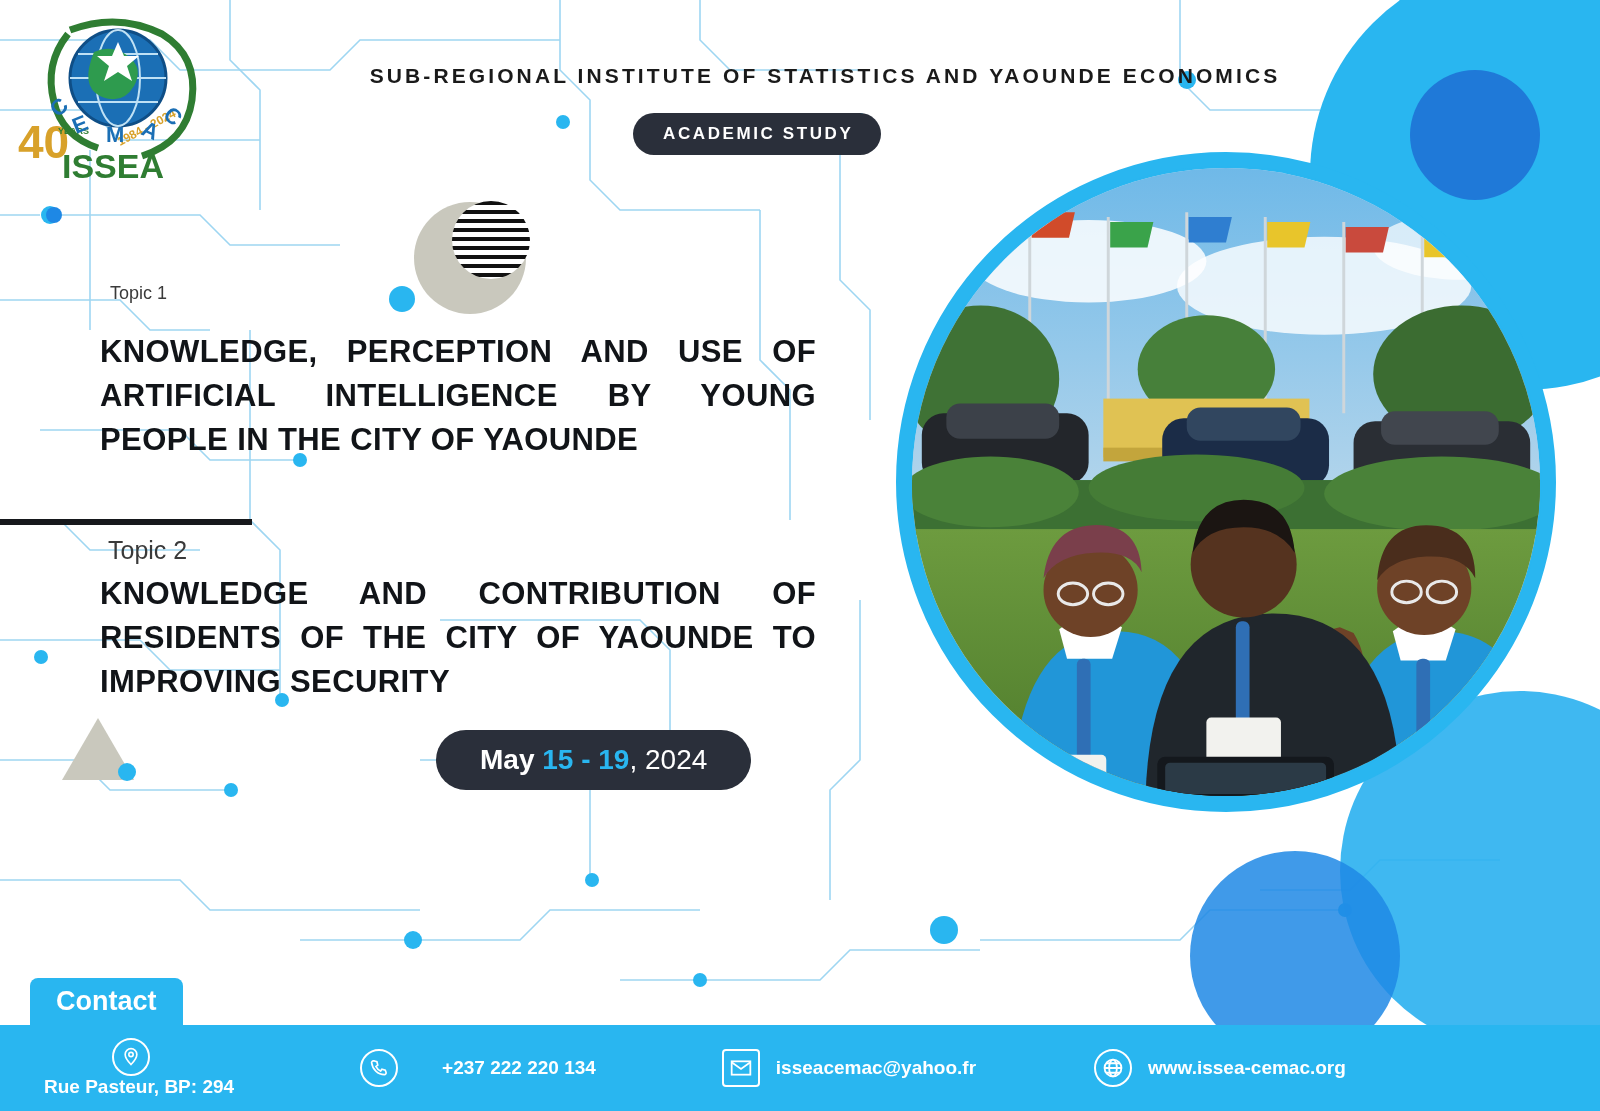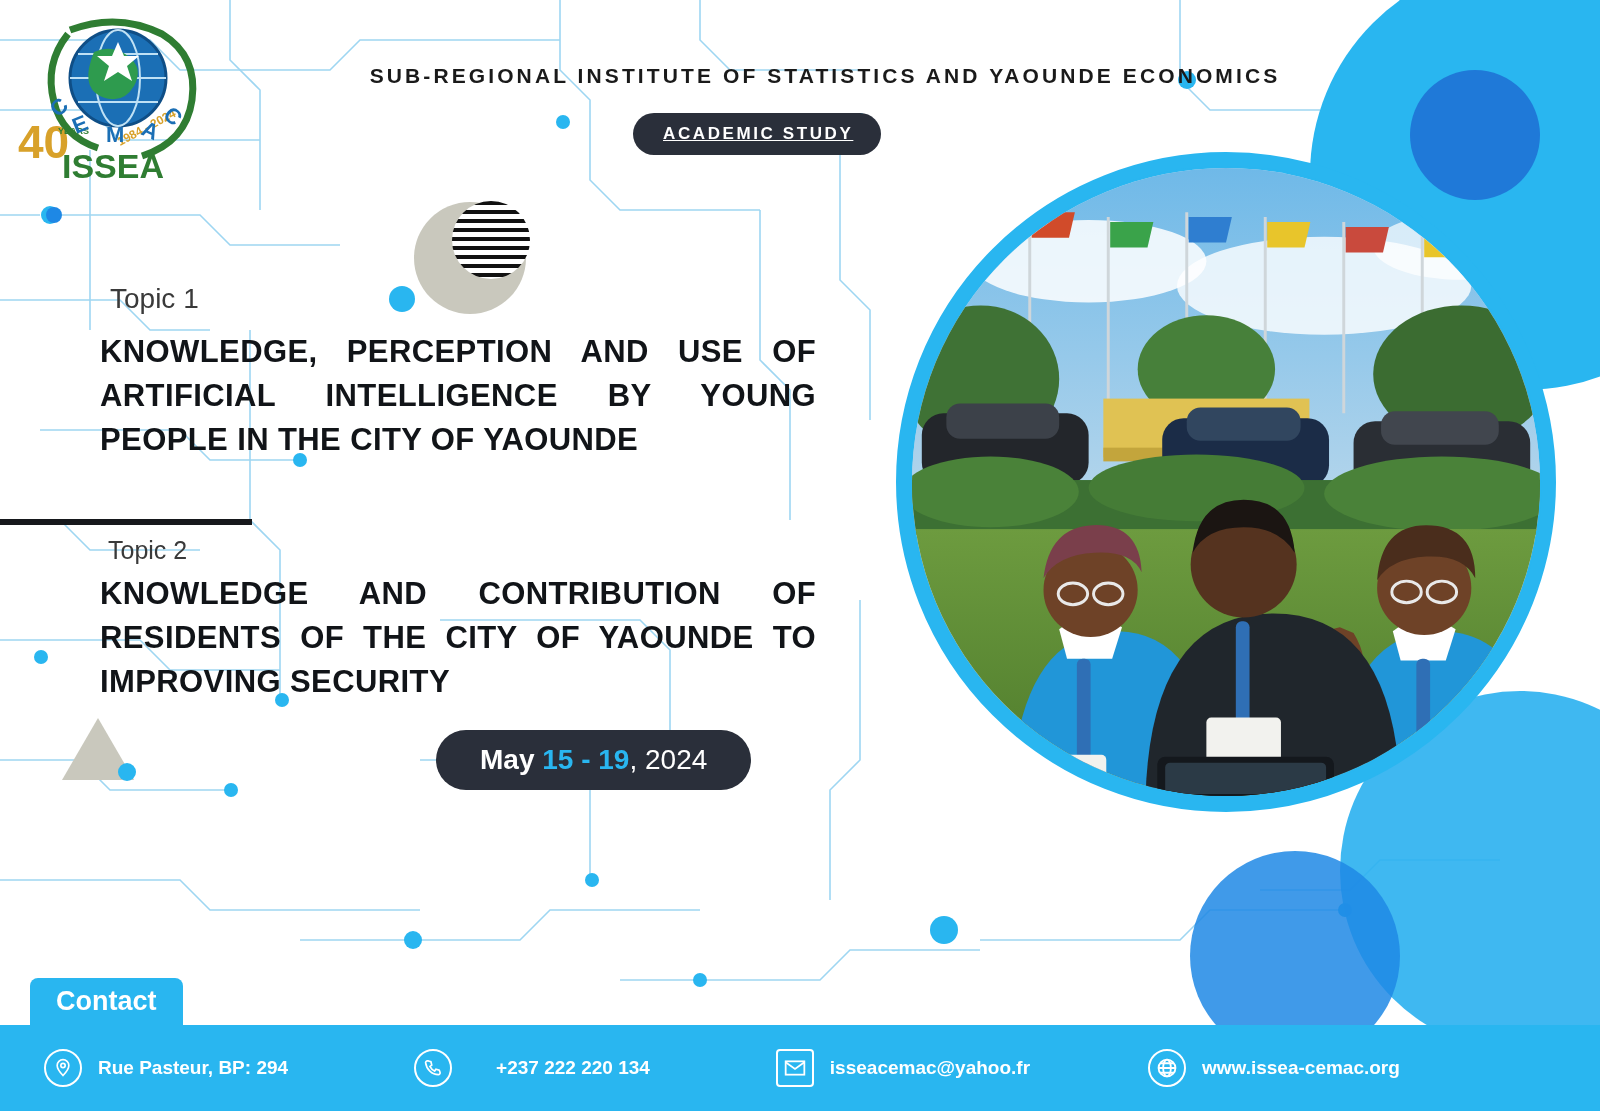--- a/index.html
+++ b/index.html
@@ -95,21 +95,20 @@
   .badge-academic {
     position: absolute;
     left: 633px; top: 113px;
     background: #2a2f3a;
     color: #ffffff;
     font-size: 17px;
     font-weight: bold;
     letter-spacing: 2.6px;
     padding: 11px 28px 11px 30px;
     border-radius: 22px;
-    text-decoration: underline;
   }
 
   
   .gray-circle {
     position: absolute; left: 414px; top: 202px;
     width: 112px; height: 112px; border-radius: 50%;
     background: #c9c8bd;
   }
   .stripe-circle {
     position: absolute; left: 452px; top: 201px;
@@ -137,21 +136,21 @@
   }
   .blue-dot-small {
     position: absolute; left: 46px; top: 207px;
     width: 16px; height: 16px; border-radius: 50%;
     background: #1e88e5;
   }
 
   
   .topic1-label {
     position: absolute; left: 110px; top: 283px;
-    font-size: 28px; color: #3a3a3a;
+    font-size: 18px; color: #3a3a3a;
   }
   .topic1-title {
     position: absolute; left: 100px; top: 330px;
     width: 716px;
     font-size: 31px; font-weight: bold;
     line-height: 44px;
     letter-spacing: .4px;
     color: #111418;
     text-align: justify;
     text-align-last: left;
@@ -223,21 +222,21 @@
   }
   .contact-item .ico {
     width: 38px; height: 38px;
     border: 2.5px solid #ffffff;
     border-radius: 50%;
     display: flex; align-items: center; justify-content: center;
     margin-right: 16px;
     flex: none;
   }
   .contact-item.mail .ico { border-radius: 4px; }
-  .c1 { margin-left: 44px; }
+  .c1 { margin-left: 44px; flex-direction: column; }
   .c2 { margin-left: 126px; gap: 28px; }
   .c3 { margin-left: 126px; }
   .c4 { margin-left: 118px; }
   .ico svg { display:block; }
 </style>
 </head>
 <body>
 
 <div class="poster">
 

